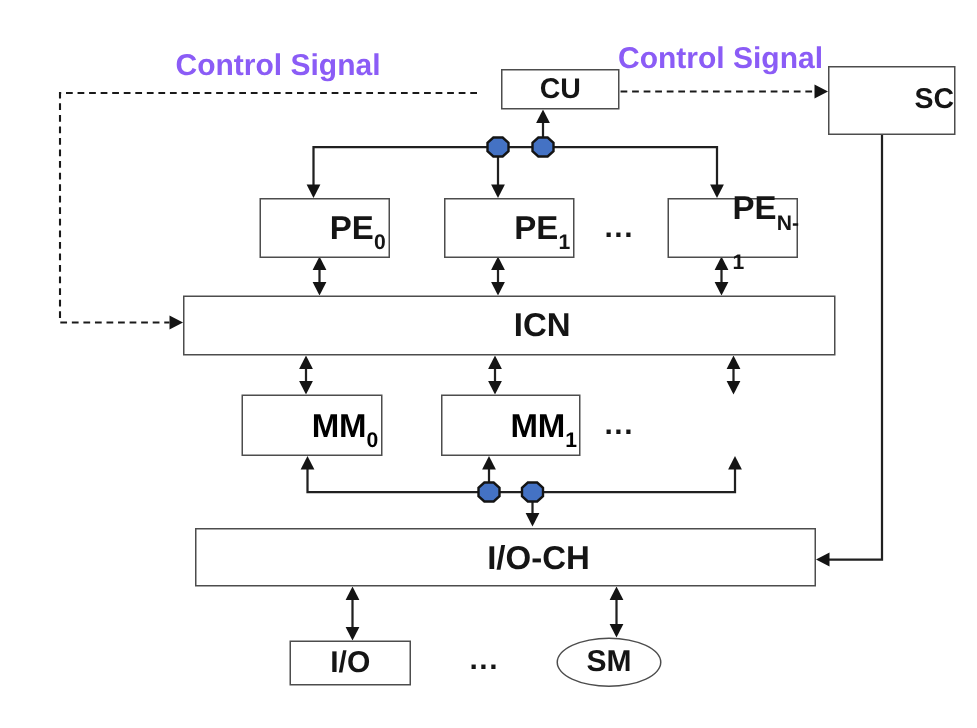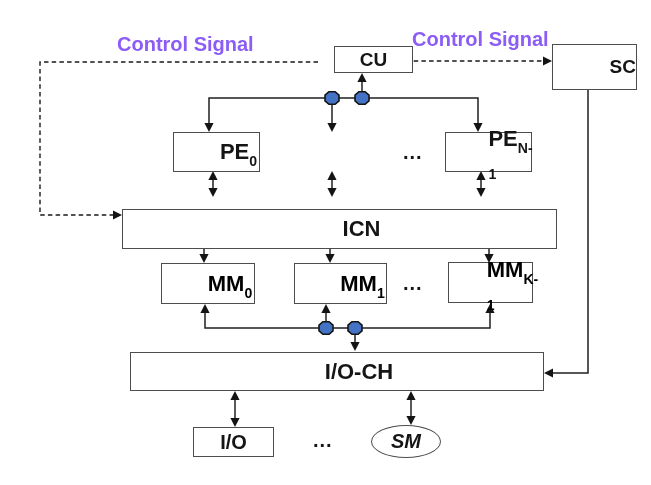--- a/index.html
+++ b/index.html
@@ -100,45 +100,45 @@
   <div class="box f19" style="left:334px;top:46px;width:79px;height:27px;">
     <span>CU</span>
   </div>
   <div class="box f19" style="left:552px;top:44px;width:85px;height:46px;justify-content:flex-end;">
     <span>SC</span>
   </div>
 
   <div class="box f22" style="left:173px;top:132px;width:87px;height:40px;">
     <span><span>PE</span><sub>0</sub></span>
   </div>
+  <div class="box f22" style="left:296px;top:132px;width:87px;height:40px;">
+    <span><span>PE</span><sub>1</sub></span>
+  </div>
   <div class="dots" style="left:403px;top:141px;">...</div>
   <div class="box f22" style="left:445px;top:132px;width:87px;height:40px;">
     <span><span>PE</span><sub>N-1</sub></span>
   </div>
 
-  <div class="box f22" style="left:122px;top:197px;width:435px;height:40px;margin-top:12px;">
+  <div class="box f22" style="left:122px;top:197px;width:435px;height:40px;">
     <span>ICN</span>
   </div>
 
   <div class="box f22 mm" style="left:161px;top:263px;width:94px;height:41px;">
     <span><span>MM</span><sub>0</sub></span>
   </div>
   <div class="box f22 mm" style="left:294px;top:263px;width:93px;height:41px;">
     <span><span>MM</span><sub>1</sub></span>
   </div>
   <div class="dots" style="left:403px;top:272px;">...</div>
-  <div class="box f22 mm" style="left:448px;top:262px;width:85px;height:41px;">
-    <span><span>MM</span><sub>K-1</sub></span>
-  </div>
 
   <div class="box f22" style="left:130px;top:352px;width:414px;height:39px;">
     <span>I/O-CH</span>
   </div>
 
   <div class="box f20" style="left:193px;top:427px;width:81px;height:30px;">
     <span>I/O</span>
   </div>
   <div class="dots" style="left:313px;top:429px;">...</div>
-  <div class="box f20 ellipse" style="left:371px;top:425px;width:70px;height:33px;border-width:1.3px;font-style:italic;">
+  <div class="box f20 ellipse" style="left:371px;top:425px;width:70px;height:33px;border-width:1.3px;">
     <span>SM</span>
   </div>
 
 </div>
 
 </body></html>

